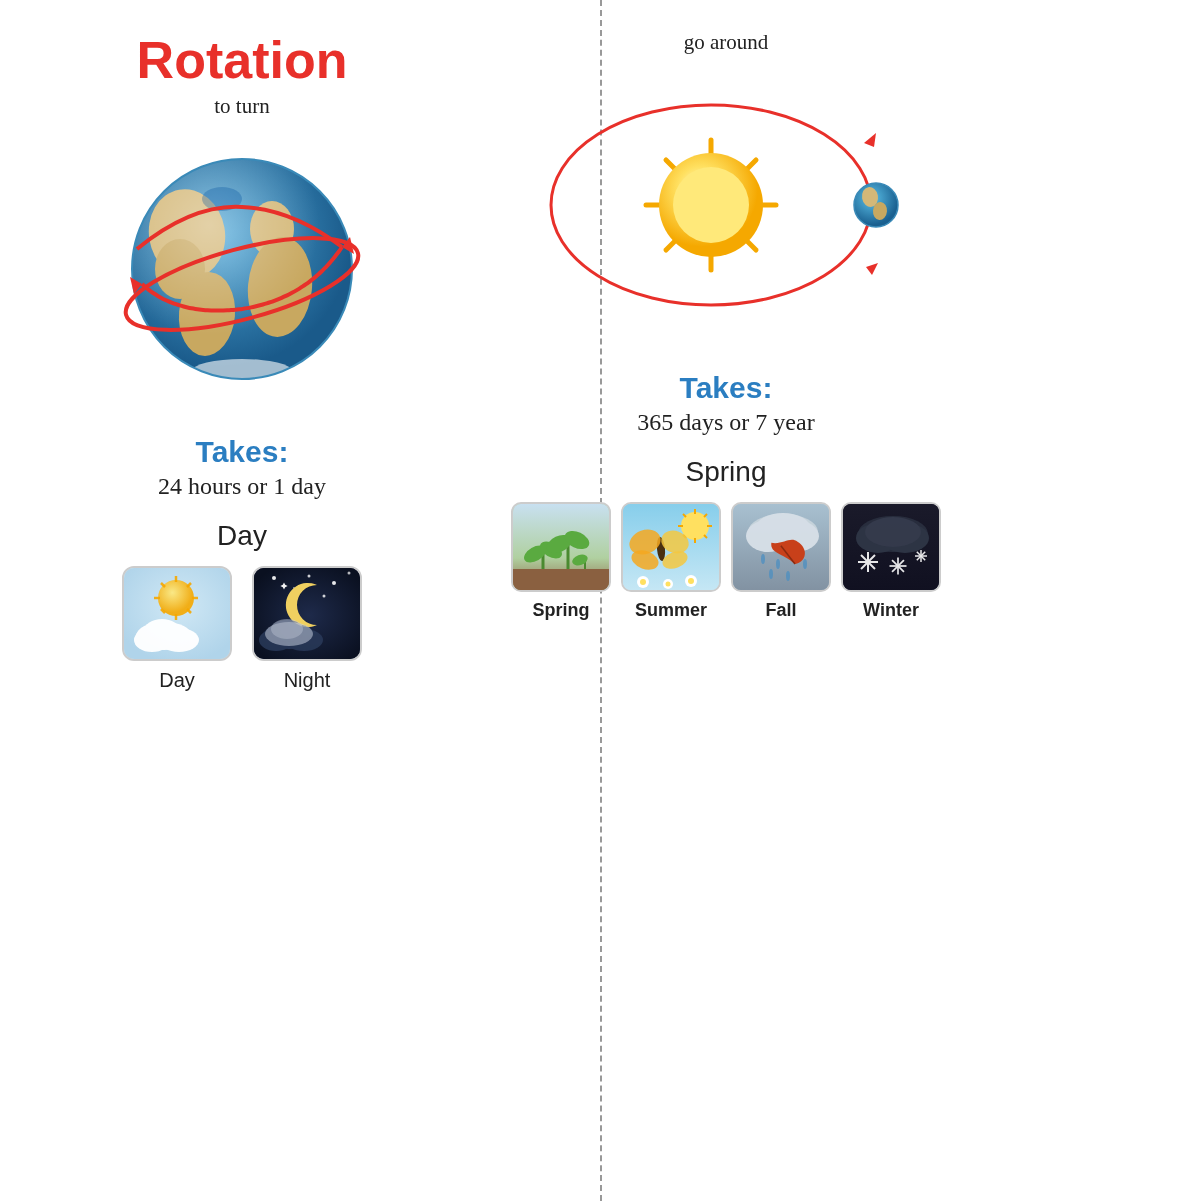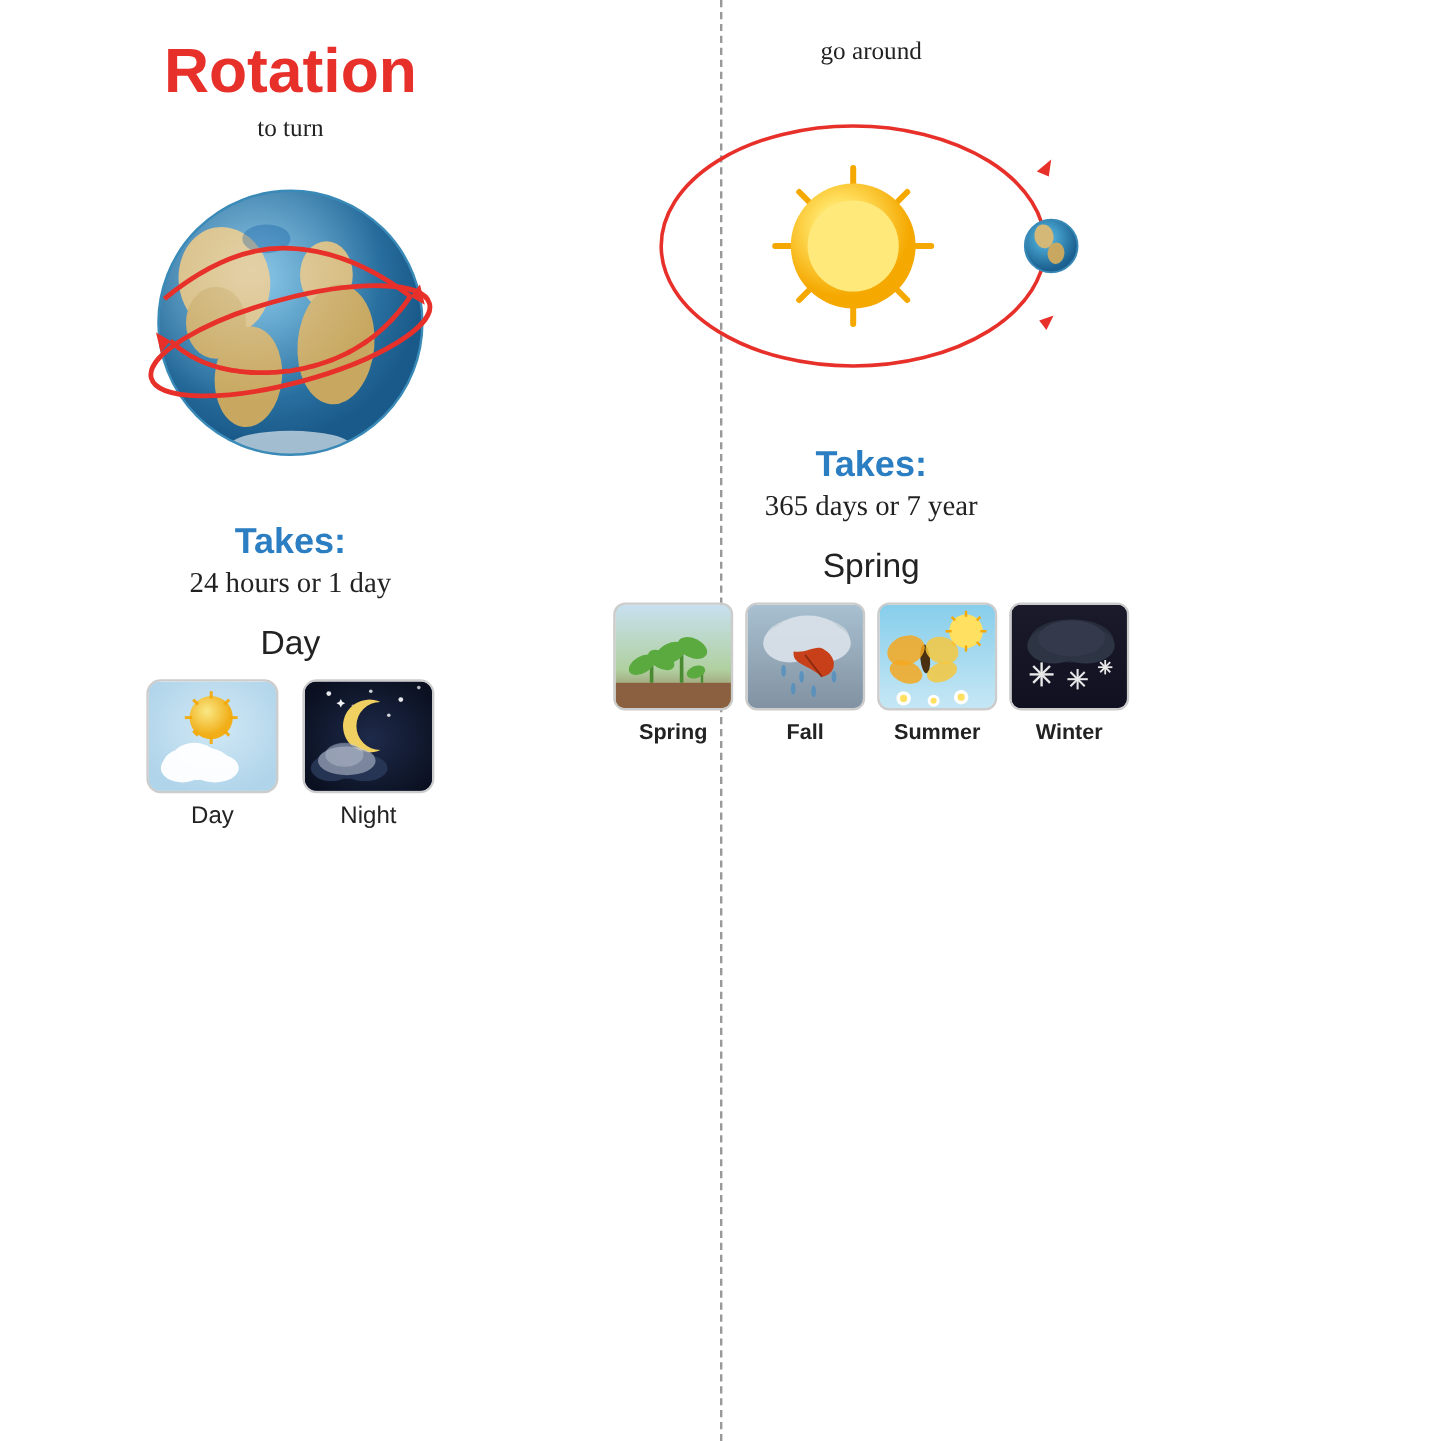--- a/index.html
+++ b/index.html
@@ -361,56 +361,20 @@
             <ellipse cx="64" cy="36" rx="13" ry="8" fill="#5aaa40" transform="rotate(25 64 36)"></ellipse>
 
             <line x1="72" y1="65" x2="72" y2="52" stroke="#4a8a30" stroke-width="2"></line>
             <ellipse cx="67" cy="56" rx="8" ry="5" fill="#5aaa40" transform="rotate(-20 67 56)"></ellipse>
           </svg>
         </div>
         <div class="season-label">Spring</div>
       </div>
 
       <div class="season-item">
-        <div class="season-icon fall-icon">
-          <svg width="100" height="90" viewBox="0 0 100 90">
-            <defs>
-              <linearGradient id="fallBg" x1="0" y1="0" x2="0" y2="1">
-                <stop offset="0%" stop-color="#a8c0d0"></stop>
-                <stop offset="100%" stop-color="#8090a0"></stop>
-              </linearGradient>
-            </defs>
-            <rect width="100" height="90" fill="url(#fallBg)"></rect>
-
-            <g opacity="0.95">
-              <ellipse cx="50" cy="28" rx="35" ry="18" fill="#c8d4dc"></ellipse>
-              <ellipse cx="35" cy="32" rx="22" ry="16" fill="#d8e0e8"></ellipse>
-              <ellipse cx="62" cy="32" rx="24" ry="16" fill="#d8e0e8"></ellipse>
-              <ellipse cx="50" cy="25" rx="28" ry="16" fill="#d8e0e8"></ellipse>
-            </g>
-
-            <g fill="#5090c0" opacity="0.8">
-              <ellipse cx="30" cy="55" rx="2" ry="5"></ellipse>
-              <ellipse cx="45" cy="60" rx="2" ry="5"></ellipse>
-              <ellipse cx="60" cy="53" rx="2" ry="5"></ellipse>
-              <ellipse cx="72" cy="60" rx="2" ry="5"></ellipse>
-              <ellipse cx="38" cy="70" rx="2" ry="5"></ellipse>
-              <ellipse cx="55" cy="72" rx="2" ry="5"></ellipse>
-            </g>
-
-            <g transform="translate(62,60) rotate(-20)">
-              <path d="M0,0 C-8,-15 -20,-18 -15,-28 C-5,-22 5,-28 10,-20 C18,-10 12,2 0,0Z" fill="#c8401a"></path>
-              <line x1="0" y1="0" x2="-7" y2="-22" stroke="#8a2a10" stroke-width="1.5"></line>
-            </g>
-          </svg>
-        </div>
-        <div class="season-label">Fall</div>
-      </div>
-
-      <div class="season-item">
         <div class="season-icon summer-icon">
           <svg width="100" height="90" viewBox="0 0 100 90">
             <defs>
               <linearGradient id="summerBg" x1="0" y1="0" x2="0" y2="1">
                 <stop offset="0%" stop-color="#87ceeb"></stop>
                 <stop offset="100%" stop-color="#c8e8f5"></stop>
               </linearGradient>
             </defs>
             <rect width="100" height="90" fill="url(#summerBg)"></rect>
 
@@ -440,20 +404,56 @@
               <circle cx="45" cy="80" r="2.5" fill="#ffe060"></circle>
               <circle cx="68" cy="77" r="6" fill="white"></circle>
               <circle cx="68" cy="77" r="3" fill="#ffe060"></circle>
             </g>
           </svg>
         </div>
         <div class="season-label">Summer</div>
       </div>
 
       <div class="season-item">
+        <div class="season-icon fall-icon">
+          <svg width="100" height="90" viewBox="0 0 100 90">
+            <defs>
+              <linearGradient id="fallBg" x1="0" y1="0" x2="0" y2="1">
+                <stop offset="0%" stop-color="#a8c0d0"></stop>
+                <stop offset="100%" stop-color="#8090a0"></stop>
+              </linearGradient>
+            </defs>
+            <rect width="100" height="90" fill="url(#fallBg)"></rect>
+
+            <g opacity="0.95">
+              <ellipse cx="50" cy="28" rx="35" ry="18" fill="#c8d4dc"></ellipse>
+              <ellipse cx="35" cy="32" rx="22" ry="16" fill="#d8e0e8"></ellipse>
+              <ellipse cx="62" cy="32" rx="24" ry="16" fill="#d8e0e8"></ellipse>
+              <ellipse cx="50" cy="25" rx="28" ry="16" fill="#d8e0e8"></ellipse>
+            </g>
+
+            <g fill="#5090c0" opacity="0.8">
+              <ellipse cx="30" cy="55" rx="2" ry="5"></ellipse>
+              <ellipse cx="45" cy="60" rx="2" ry="5"></ellipse>
+              <ellipse cx="60" cy="53" rx="2" ry="5"></ellipse>
+              <ellipse cx="72" cy="60" rx="2" ry="5"></ellipse>
+              <ellipse cx="38" cy="70" rx="2" ry="5"></ellipse>
+              <ellipse cx="55" cy="72" rx="2" ry="5"></ellipse>
+            </g>
+
+            <g transform="translate(62,60) rotate(-20)">
+              <path d="M0,0 C-8,-15 -20,-18 -15,-28 C-5,-22 5,-28 10,-20 C18,-10 12,2 0,0Z" fill="#c8401a"></path>
+              <line x1="0" y1="0" x2="-7" y2="-22" stroke="#8a2a10" stroke-width="1.5"></line>
+            </g>
+          </svg>
+        </div>
+        <div class="season-label">Fall</div>
+      </div>
+
+      <div class="season-item">
         <div class="season-icon winter-icon">
           <svg width="100" height="90" viewBox="0 0 100 90">
             <defs>
               <linearGradient id="winterBg" x1="0" y1="0" x2="0" y2="1">
                 <stop offset="0%" stop-color="#1a1a2a"></stop>
                 <stop offset="100%" stop-color="#101020"></stop>
               </linearGradient>
             </defs>
             <rect width="100" height="90" fill="url(#winterBg)"></rect>
 

